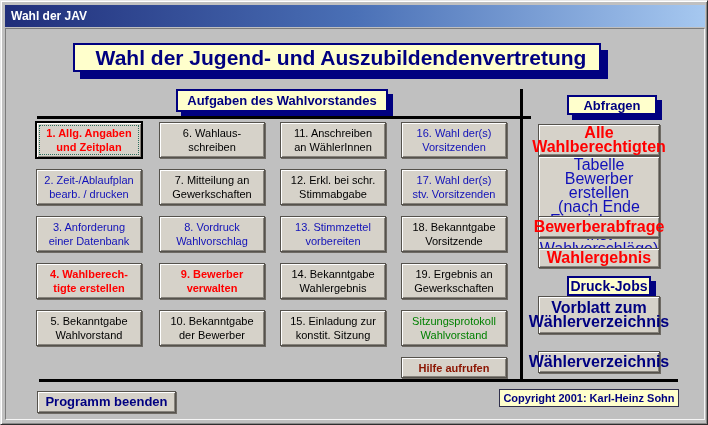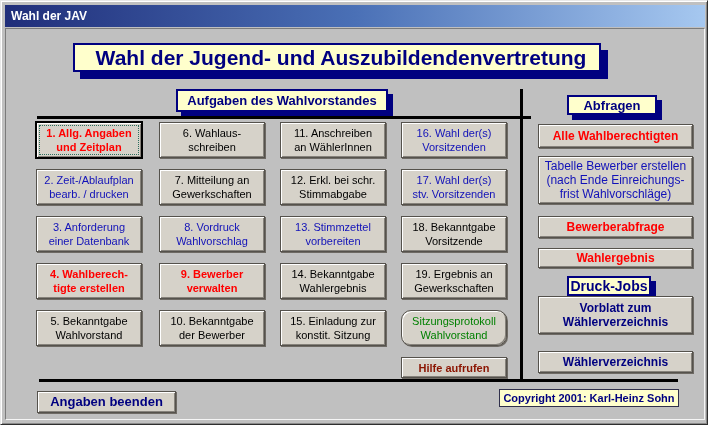--- a/index.html
+++ b/index.html
@@ -48,30 +48,30 @@
   .btn span{display:block;}
   .btn-default{
     border:1px solid #000000;
     box-shadow:0 0 0 1px #000000,inset 1px 1px 0 #ffffff,inset -1px -1px 0 #86827b;
     outline:1px dotted #2d6e5e;outline-offset:-4px;
   }
   .btn-small{min-height:21px;height:14px;}
   .c-red{color:#ff0000;font-weight:bold;}
   .c-blue{color:#1111b8;}
   .c-black{color:#000000;}
-  .c-green{color:#008000;border-radius:10px;}
+  .c-green{color:#008000;}
   .c-navy{color:#000080;font-weight:bold;}
   .c-maroon{color:#8b1400;font-weight:bold;}
 
   .tasks-grid{position:absolute;left:35px;top:121px;width:471px;height:257px;}
   .grid-col{position:absolute;top:0;width:106px;display:flex;flex-direction:column;gap:11px;}
   .gc0{left:0;}.gc1{left:123px;}.gc2{left:244px;}.gc3{left:365px;}
 
   .query-panel{position:absolute;left:537px;top:0;width:145px;}
-  .query-panel .btn{position:absolute;left:0;width:155px;font-size:12px;text-align:right;}
+  .query-panel .btn{position:absolute;left:0;width:122px;font-size:16px;}
   [data-name="query-button-alle-wahlberechtigten"]{top:123px;min-height:24px;}
   [data-name="query-button-tabelle-bewerber"]{top:155px;min-height:48px;font-size:11px;}
   [data-name="query-button-bewerberabfrage"]{top:215px;min-height:22px;}
   [data-name="query-button-wahlergebnis"]{top:247px;min-height:20px;}
   [data-name="print-button-vorblatt"]{top:295px;min-height:38px;}
   [data-name="print-button-waehlerverzeichnis"]{top:350px;min-height:22px;}
 
   .quit-btn{position:absolute;left:36px;top:390px;width:139px;height:22px;font-size:13px;min-height:22px;}
   .copyright{
     position:absolute;left:498px;top:388px;width:180px;height:18px;
@@ -207,15 +207,15 @@
       </div>
       <div class="btn c-navy" data-name="print-button-vorblatt">
         <span data-name="button-label-line">Vorblatt zum</span>
         <span data-name="button-label-line">Wählerverzeichnis</span>
       </div>
       <div class="btn c-navy" data-name="print-button-waehlerverzeichnis">
         <span data-name="button-label-line">Wählerverzeichnis</span>
       </div>
     </div>
 
-  <div class="btn c-navy quit-btn" data-name="quit-program-button">Angaben beenden</div>
+  <div class="btn c-navy quit-btn" data-name="quit-program-button">Programm beenden</div>
   <div class="copyright" data-name="copyright-label">Copyright 2001: Karl-Heinz Sohn</div>
 </div>
 
 </body></html>

